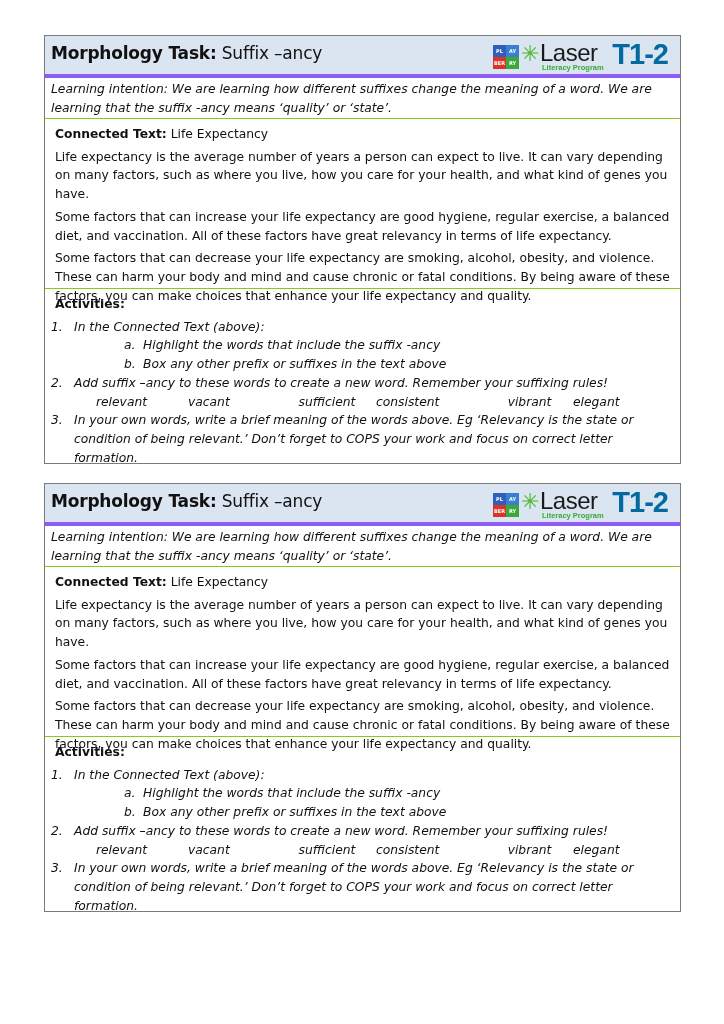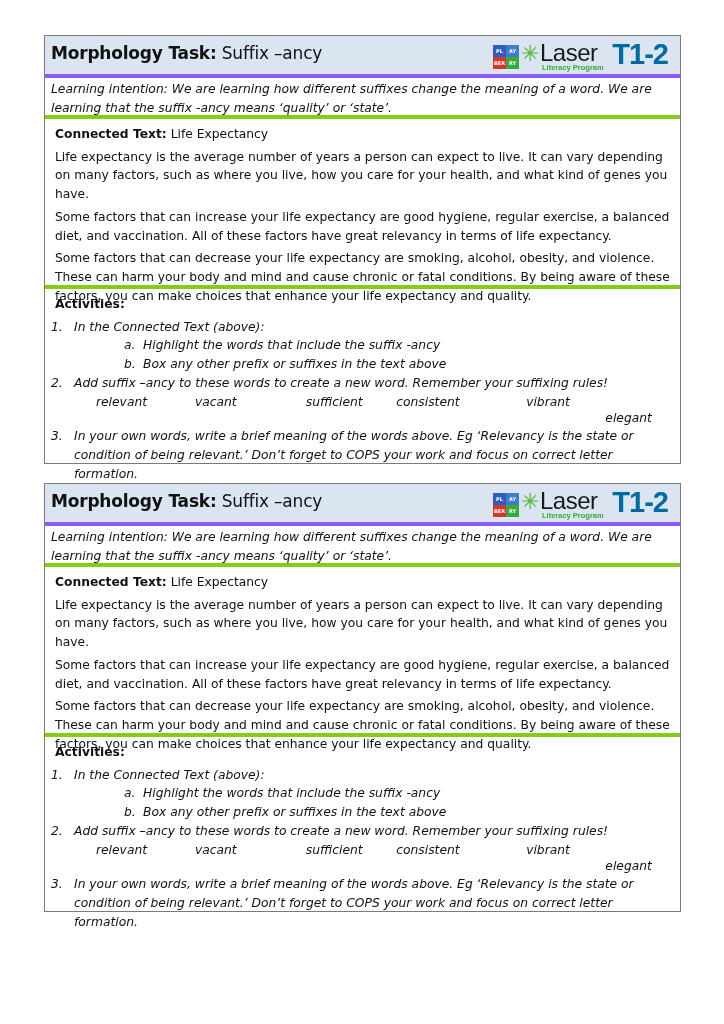--- a/index.html
+++ b/index.html
@@ -15,34 +15,34 @@
   .puzzle { position:absolute; left:0; top:4px; width:26px; height:24px; }
   .puzzle span { position:absolute; width:13px; height:12px; font-size:5px; color:#fff; font-weight:bold; text-align:center; line-height:12px; }
   .pz1 { left:0; top:0; background:#2f5fb8; }
   .pz2 { left:13px; top:0; background:#3a7fd0; }
   .pz3 { left:0; top:12px; background:#d8352a; }
   .pz4 { left:13px; top:12px; background:#3aa83a; }
   .star { position:absolute; left:28px; top:1px; font-size:22px; color:#4cb82c; line-height:24px; }
   .laser { position:absolute; left:47px; top:-2px; font-size:24px; color:#1a1a1a; font-family:"Liberation Sans", sans-serif; letter-spacing:-0.5px; }
   .litprog { position:absolute; left:49px; top:22px; font-size:7.5px; color:#3aa83a; font-family:"Liberation Sans", sans-serif; font-weight:bold; }
   .t12 { position:absolute; right:0; top:-3px; font-size:29px; font-weight:bold; color:#0369a1; font-family:"Liberation Sans", sans-serif; letter-spacing:-1px; }
-  .row { border-bottom:4px solid #84cc16; padding:2px 6px 2px 6px; box-sizing:border-box; font-size:12.3px; line-height:18.7px; }
+  .row { border-bottom:1px solid #84cc16; padding:2px 6px 2px 6px; box-sizing:border-box; font-size:12.3px; line-height:18.7px; }
   .row:last-child { border-bottom:none; }
   .li { font-style:italic; height:41px; }
   .ct { height:170px; }
   .act { height:174px; }
   .lbl { font-weight:bold; }
   .p { margin:4px; }
   .ol { font-style:italic; }
   .num { display:inline-block; width:23px; }
   .sub { padding-left:73px; }
   .subl { display:inline-block; width:19px; }
-  .words { padding-left:45px; display:flex;gap:20px; }
+  .words { padding-left:45px; display:flex; }
   .words span { display:inline-block; }
-  .w0 { width:92px; } .w1 { width:90px; } .w2 { width:98px;text-align:center; } .w3 { width:110px; } .w4 { width:87px;text-align:center; } .w5 { width:80px;margin-top:16px; }
+  .w0 { width:92px; } .w1 { width:90px; } .w2 { width:98px;text-align:center; } .w3 { width:110px; } .w4 { width:87px;text-align:center; } .w5 { width:80px; }
   .cops { font-weight:normal;text-align:right; }
 </style>
 </head>
 <body>
 
 <div id="cards-root">
   <div class="card card1">
     <div class="hdr">
       <div class="hdr-title"><b>Morphology Task:</b><span> Suffix –ancy</span></div>
       <div class="logo">

